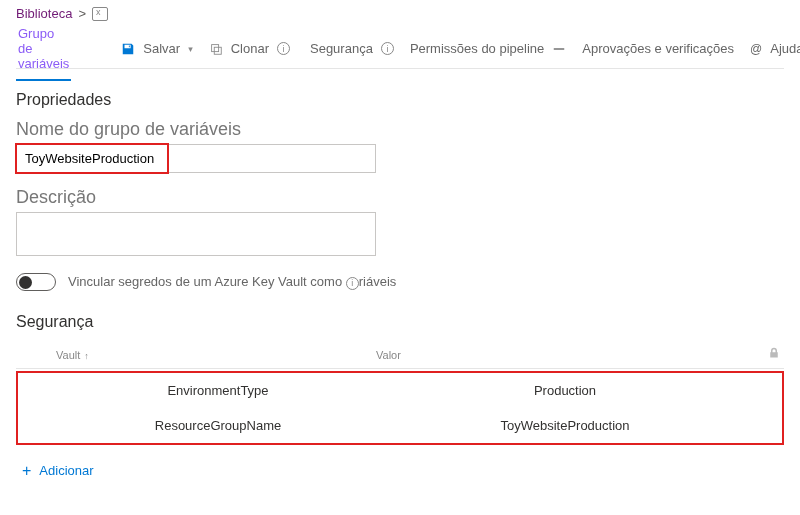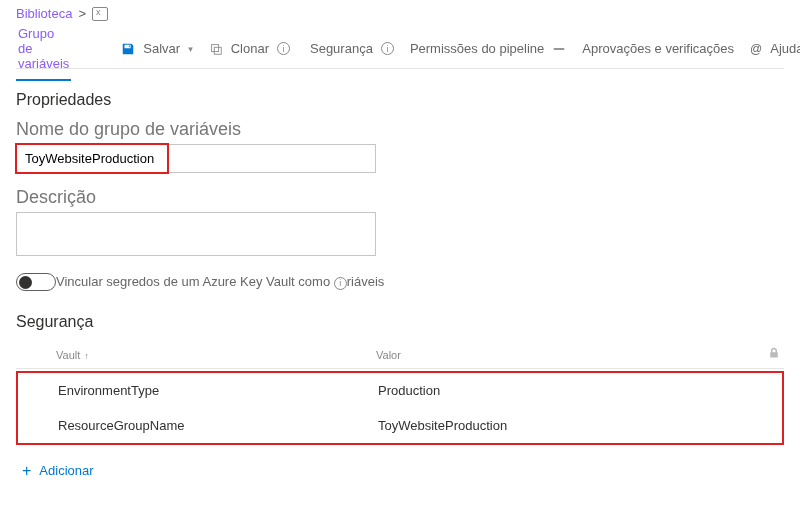--- a/index.html
+++ b/index.html
@@ -7,21 +7,21 @@
     margin: 0; padding: 0;
     font-family: "Segoe UI", Arial, sans-serif;
     font-size: 13px;
     color: #323130;
     background: #ffffff;
     width: 800px;
     height: 515px;
   }
   .page { padding: 4px 16px 0 16px; }
   .breadcrumb { display: flex; align-items: center; gap: 6px; font-size: 13px; margin: 2px 0 8px 0; }
-  .breadcrumb a { color: #8b5cf6; text-decoration: none; }
+  .breadcrumb a { color: #701a75; text-decoration: none; }
   .bc-sep { color: #605e5c; }
   .bc-icon { display: inline-block; width: 16px; height: 14px; border: 1px solid #888; border-radius: 2px; position: relative; }
   .bc-icon::after { content: "x"; font-size: 9px; position: absolute; top: -1px; left: 3px; color: #888; }
   .page-title { font-size: 18px; font-weight: 400; color: #222; }
   .toolbar { display: flex; align-items: center; border-bottom: 1px solid #e5e5e5; padding-bottom: 0; height: 40px; gap: 4px; }
   .tab { padding: 10px 2px 8px 2px; font-size: 13px; color: #8b5cf6; margin-right: 20px; }
   .tab.active { border-bottom: 2px solid #0078d4; font-weight: 400; }
   .tb-sep { width: 1px; height: 22px; background: #e5e5e5; margin: 0 8px; }
   .tb-btn { display: inline-flex; align-items: center; gap: 8px; padding: 4px 6px; color: #666; font-size: 13px; white-space: nowrap; cursor: pointer; }
   .tb-btn svg { width: 14px; height: 14px; }
@@ -29,29 +29,29 @@
   .section-h { font-size: 16px; color: #323130; margin: 22px 0 10px 0; font-weight: 400; }
   .field-label { font-size: 18px; color: #777; margin-bottom: 4px; display: block; }
   .input-wrap { margin-bottom: 14px; }
   input.txt, textarea.txt {
     width: 360px; font-size: 13px; padding: 6px 8px;
     border: 1px solid #c8c6c4; background: #fff; outline: none;
     font-family: inherit;
   }
   textarea.txt { height: 44px; resize: none; }
   .hl-red { outline: 2px solid #e02020; outline-offset: -1px; display: inline-block; }
-  .toggle-row { display: flex; align-items: center; margin-top: 8px; color: #666; font-size: 13px; }
+  .toggle-row { display: flex; align-items: center; gap: 12px; margin-top: 8px; color: #666; font-size: 13px; }
   .toggle { width: 40px; height: 18px; border: 1px solid #605e5c; border-radius: 10px; position: relative; background: #fff; cursor: pointer; }
   .toggle::after { content: ""; position: absolute; left: 2px; top: 1.5px; width: 13px; height: 13px; background: #323130; border-radius: 50%; }
   .info-c { display: inline-flex; width: 13px; height: 13px; border: 1px solid #888; border-radius: 50%; align-items: center; justify-content: center; font-size: 9px; color: #888; }
   .var-table { margin-top: 6px; }
   .var-head { display: grid; grid-template-columns: 40px 320px 1fr 30px; font-size: 11px; color: #888; padding: 6px 0; border-bottom: 1px solid #e5e5e5; align-items: center; }
   .sort-a { font-size: 9px; margin-left: 4px; }
   .var-body { border: 2px solid #e02020; margin-top: 2px; }
-  .var-row { display: grid; grid-template-columns: 40px 320px 1fr 30px; padding: 10px 0; font-size: 13px; align-items: center; }
+  .var-row { display: grid; grid-template-columns: 40px 320px 1fr 30px; padding: 10px 0; font-size: 13px; align-items: center; text-align: center; }
   .add-row { display: inline-flex; align-items: center; gap: 8px; color: #0078d4; margin: 18px 0 0 6px; cursor: pointer; font-size: 13px; }
   .plus { font-size: 16px; line-height: 14px; }
   .lock-col { text-align: right; color: #bbb; padding-right: 4px; font-size: 13px; }
 </style>
 </head>
 <body>
 
 <div class="page">
 
   <div class="breadcrumb">

